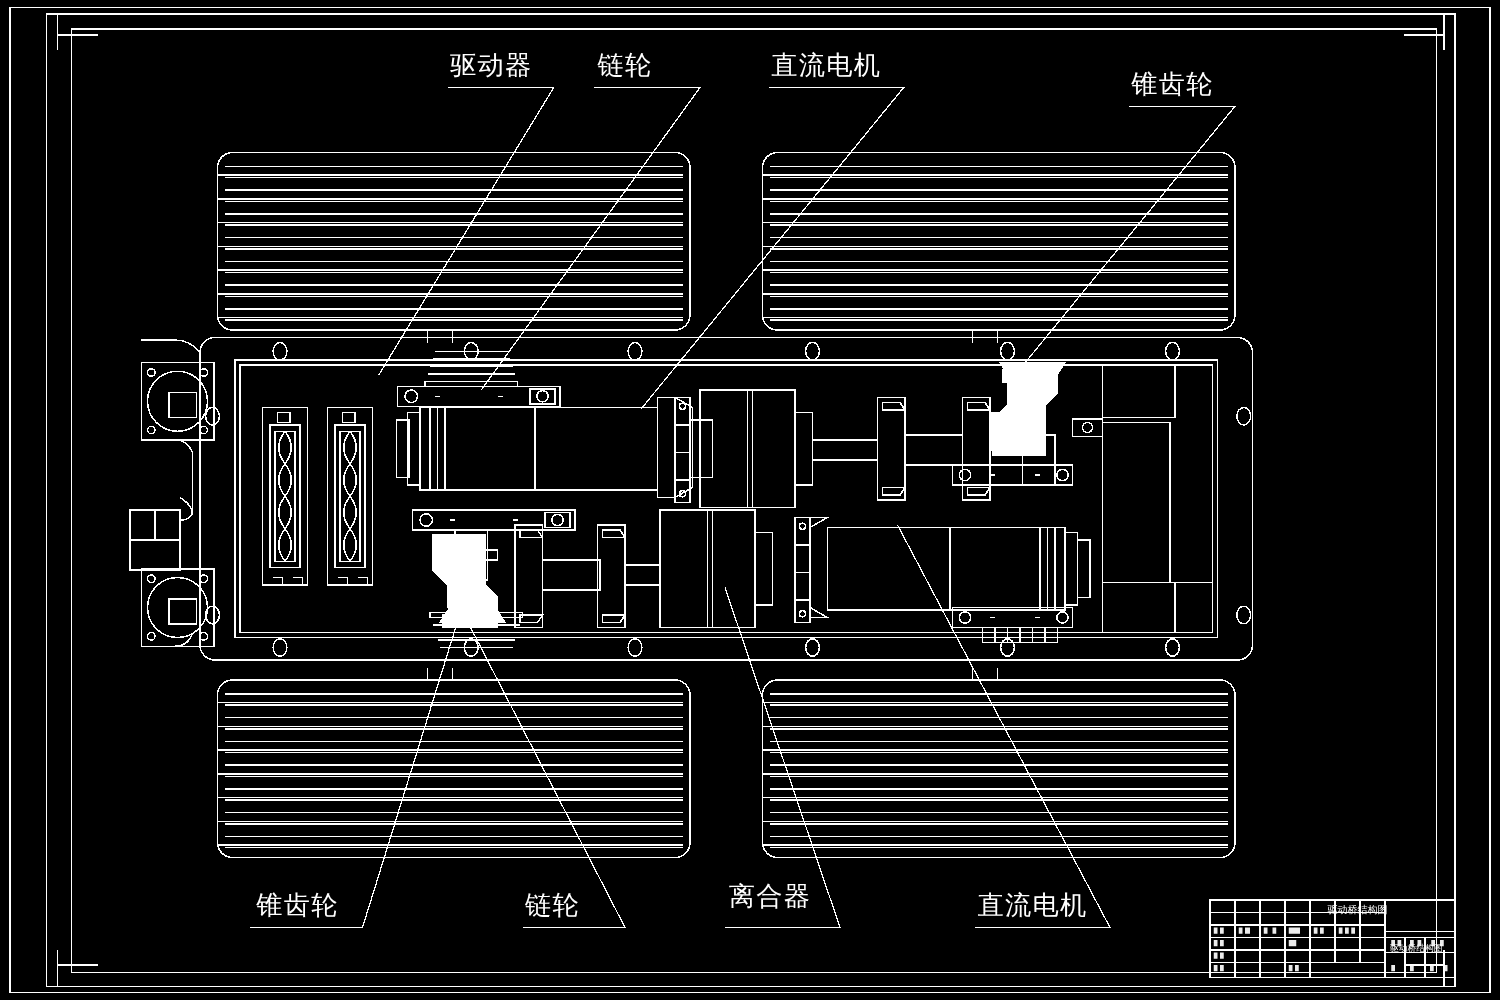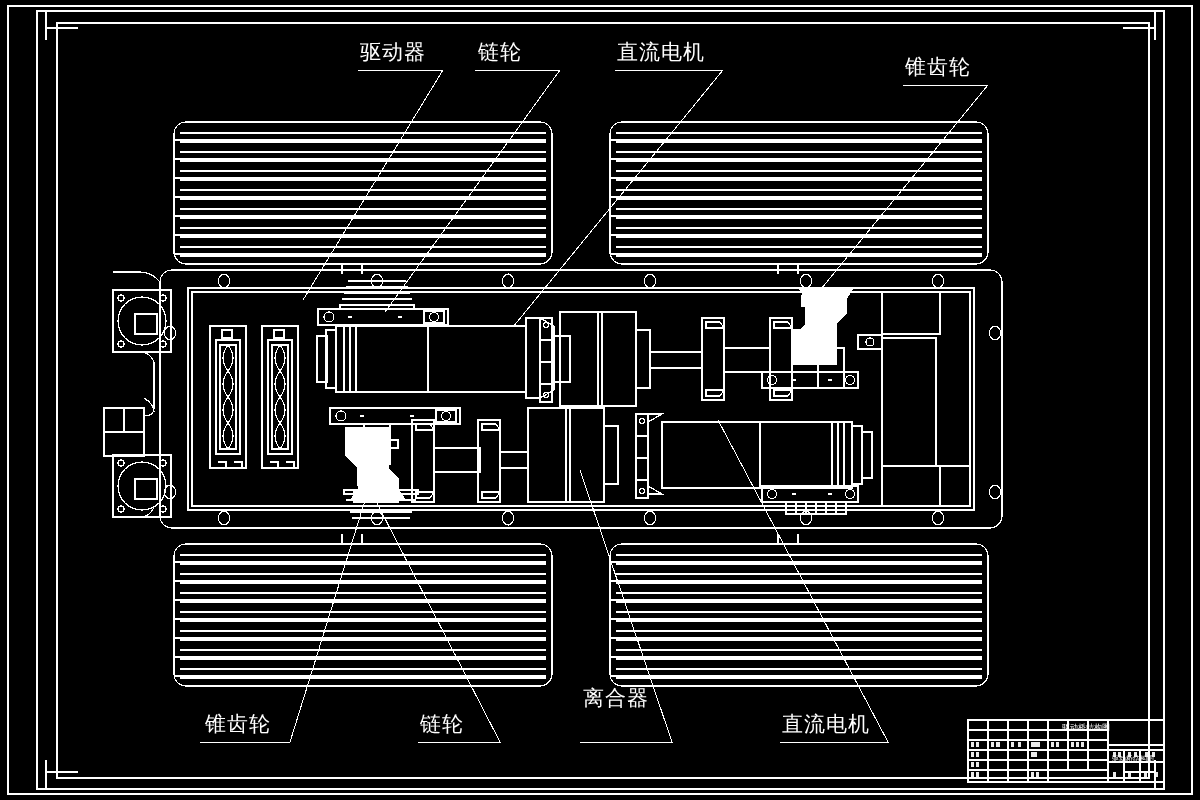--- a/index.html
+++ b/index.html
@@ -321,19 +321,19 @@
         <rect x="1155" y="772" width="3" height="5"></rect>
   </g>
 </svg>
 
 <div class="lbl" style="left:360px;top:42px;">驱动器</div>
 <div class="lbl" style="left:478px;top:42px;">链轮</div>
 <div class="lbl" style="left:617px;top:42px;">直流电机</div>
 <div class="lbl" style="left:905px;top:57px;">锥齿轮</div>
 <div class="lbl" style="left:205px;top:714px;">锥齿轮</div>
 <div class="lbl" style="left:420px;top:714px;">链轮</div>
-<div class="lbl" style="left:583px;top:688px;">离合器</div>
+<div class="lbl" style="left:583px;top:707px;">离合器</div>
 <div class="lbl" style="left:782px;top:714px;">直流电机</div>
 
 <div class="lbl" style="left:1062px;top:724px;font-size:8px;letter-spacing:0;">驱动桥结构图</div>
 <div class="lbl" style="left:1112px;top:756px;font-size:7px;letter-spacing:0;">驱动桥结构图</div>
 
 </div>
 
 </body></html>

